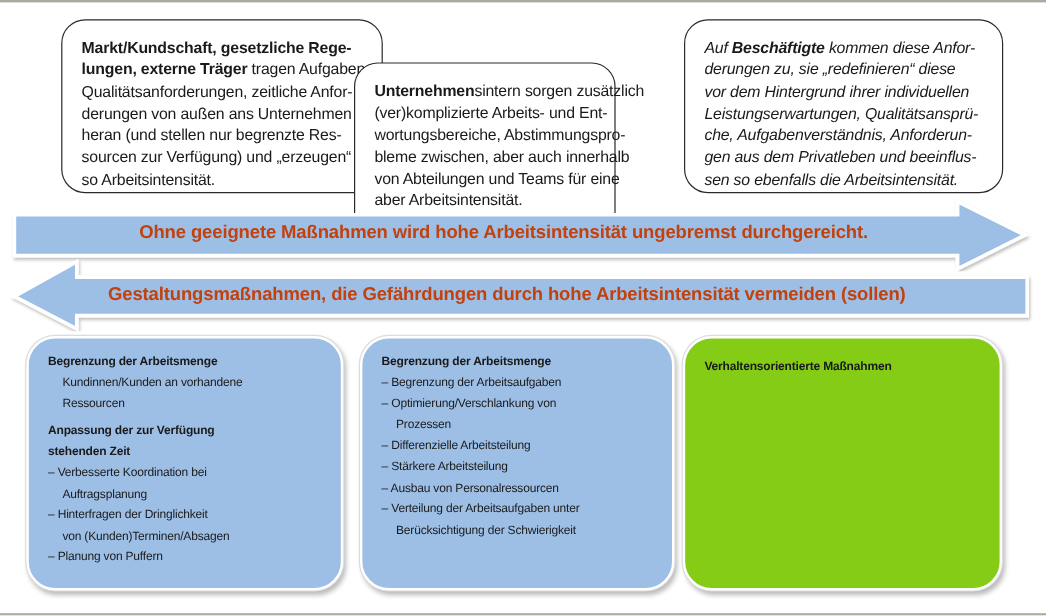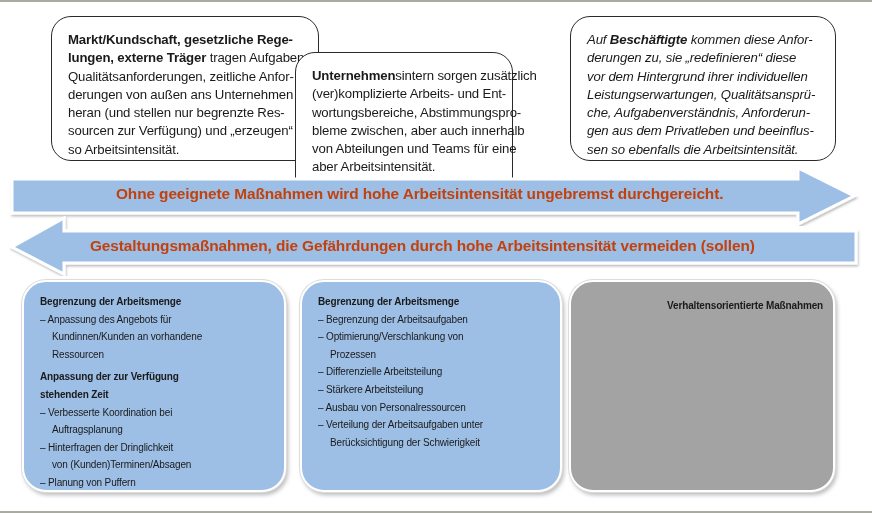--- a/index.html
+++ b/index.html
@@ -36,21 +36,21 @@
   .botbox {
     position: absolute; top: 280px; height: 212px;
     border-radius: 24px; box-sizing: border-box;
     border: 2.5px solid #ffffff;
     box-shadow: 0 0 0 1px #dcdcdc, 2px 3px 4px rgba(0,0,0,0.28);
     padding: 11px 10px 0 16px;
     font-size: 10px; line-height: 17.6px; letter-spacing: -0.15px;
   }
   #bbox1 { left: 22px; width: 264px; background: #9dbfe6; }
   #bbox2 { left: 300px; width: 262px; background: #9dbfe6; }
-  #bbox3 { left: 569px; width: 266px; background: #a3a3a3; padding-top: 15px; text-align: right; }
+  #bbox3 { left: 569px; width: 266px; background: #84cc16; padding-top: 15px; }
   .bh { display: block; font-weight: bold; white-space: nowrap; }
   .bi { display: block; white-space: nowrap; }
   .gap { margin-top: 5px; }
   .ind { padding-left: 12px; }
 </style>
 </head>
 <body>
 
 <div class="rule-top"></div>
 
@@ -102,21 +102,20 @@
         <feDropShadow dx="1" dy="2" stdDeviation="1.2" flood-color="#000" flood-opacity="0.25"></feDropShadow>
       </filter>
     </defs>
     <polygon points="848,15 56,15 56,2 4,31 56,58 56,47 848,47" fill="#9dbfe6" stroke="#ffffff" stroke-width="3" filter="url(#sh2)"></polygon>
   </svg>
   <span class="arrow-text">Gestaltungsmaßnahmen, die Gefährdungen durch hohe Arbeitsintensität vermeiden (sollen)</span>
 </div>
 
 <div class="botbox" id="bbox1">
   <span class="bh">Begrenzung der Arbeitsmenge</span>
-  <span class="bi">– Anpassung des Angebots für</span>
   <span class="bi ind">Kundinnen/Kunden an vorhandene</span>
   <span class="bi ind">Ressourcen</span>
   <span class="bh gap">Anpassung der zur Verfügung</span>
   <span class="bh">stehenden Zeit</span>
   <span class="bi">– Verbesserte Koordination bei</span>
   <span class="bi ind">Auftragsplanung</span>
   <span class="bi">– Hinterfragen der Dringlichkeit</span>
   <span class="bi ind">von (Kunden)Terminen/Absagen</span>
   <span class="bi">– Planung von Puffern</span>
 </div>

